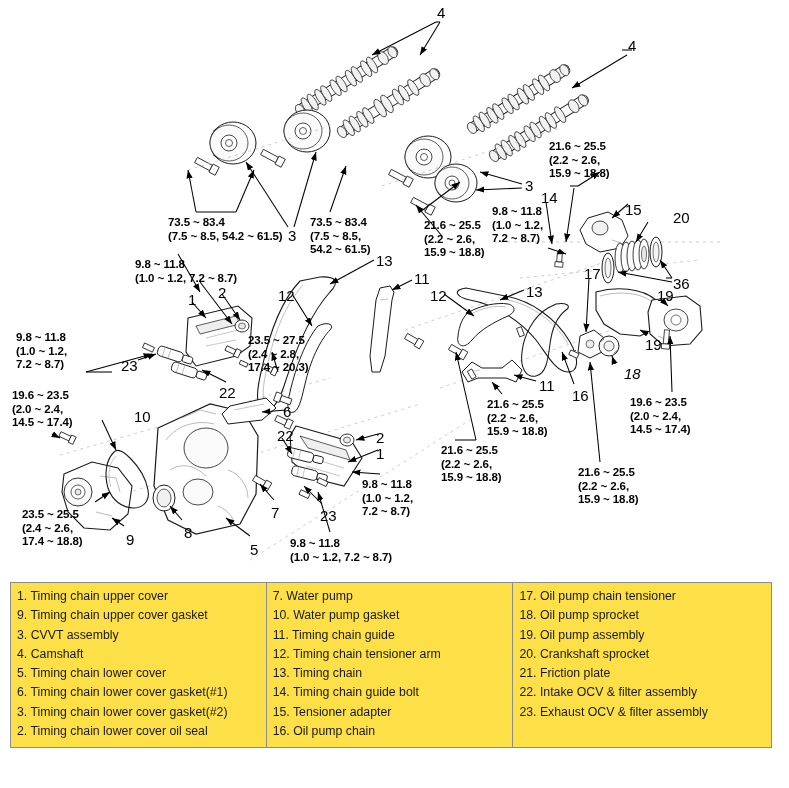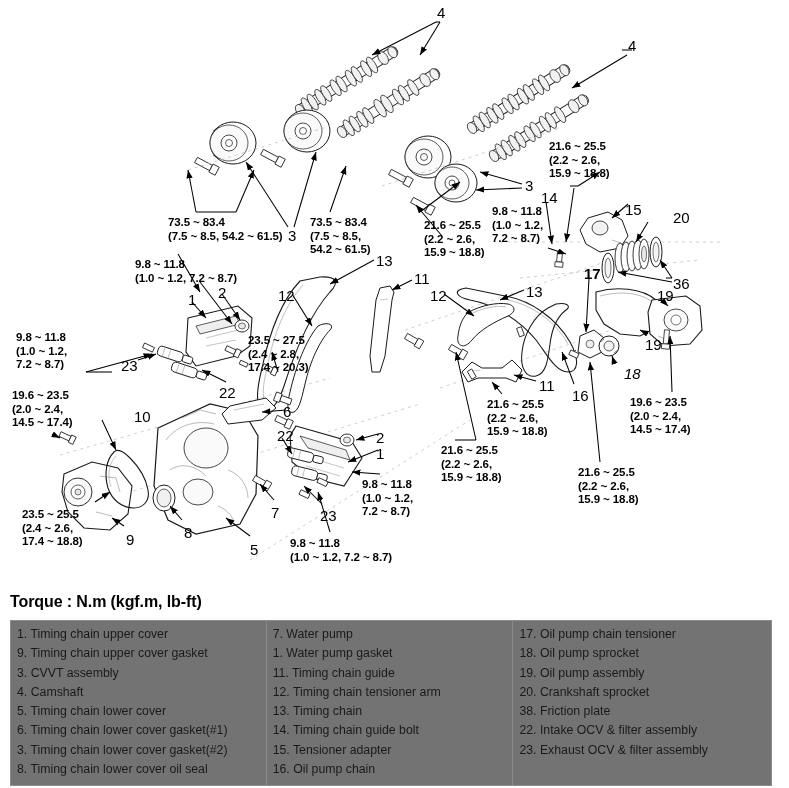--- a/index.html
+++ b/index.html
@@ -21,23 +21,23 @@
     position:absolute;font-size:15px;line-height:15px;font-weight:400;
     white-space:pre;
   }
 
   
   #torque-header{
     position:absolute;left:10px;top:593px;
     font-size:16px;font-weight:bold;letter-spacing:-0.1px;
   }
   #legend-table{
-    position:absolute;left:10px;top:620px;width:762px;
+    position:absolute;left:10px;top:582px;width:762px;
     border:1px solid #8c8c8c;border-collapse:collapse;
-    table-layout:fixed;background:#737373;
+    table-layout:fixed;background:#fde047;
   }
   #legend-table td{
     border:0;padding:0;vertical-align:top;
   }
   #legend-table td.col{
     border-right:1px solid #8c8c8c;padding:4px 0 6px 6px;
   }
   #legend-table td.col.last{border-right:0;}
   .legend-item{
     font-size:12.3px;line-height:19.3px;white-space:nowrap;color:#1a1a1a;
@@ -574,21 +574,21 @@
     </div>
 
   <div id="partnum-layer">
       <div class="partnum" style="left: 437px; top: 5px;">4</div>
       <div class="partnum" style="left: 628px; top: 38px;">4</div>
       <div class="partnum" style="left: 288px; top: 228px;">3</div>
       <div class="partnum" style="left: 525px; top: 178px;">3</div>
       <div class="partnum" style="left: 541px; top: 190px;">14</div>
       <div class="partnum" style="left: 625px; top: 202px;">15</div>
       <div class="partnum" style="left: 641px; top: 210px; margin-left: 32px;">20</div>
-      <div class="partnum" style="left: 584px; top: 266px; font-weight: bold;">17</div>
+      <div class="partnum" style="left: 584px; top: 266px;">17</div>
       <div class="partnum" style="left: 673px; top: 276px;">36</div>
       <div class="partnum" style="left: 657px; top: 288px;">19</div>
       <div class="partnum" style="left: 645px; top: 337px;">19</div>
       <div class="partnum" style="left: 624px; top: 366px; font-style: italic;">18</div>
       <div class="partnum" style="left: 572px; top: 388px;">16</div>
       <div class="partnum" style="left: 376px; top: 253px;">13</div>
       <div class="partnum" style="left: 526px; top: 284px;">13</div>
       <div class="partnum" style="left: 414px; top: 271px;">11</div>
       <div class="partnum" style="left: 539px; top: 378px;">11</div>
       <div class="partnum" style="left: 278px; top: 288px;">12</div>
@@ -617,41 +617,41 @@
       <tr>
     <td class="col" style="width:33.6%">
       <div class="legend-col-body">
             <div class="legend-item">1. Timing chain upper cover</div>
             <div class="legend-item">9. Timing chain upper cover gasket</div>
             <div class="legend-item">3. CVVT assembly</div>
             <div class="legend-item">4. Camshaft</div>
             <div class="legend-item">5. Timing chain lower cover</div>
             <div class="legend-item">6. Timing chain lower cover gasket(#1)</div>
             <div class="legend-item">3. Timing chain lower cover gasket(#2)</div>
-            <div class="legend-item">8. Timing chain lower cover oil seal</div>
+            <div class="legend-item">2. Timing chain lower cover oil seal</div>
           </div>
     </td>
     <td class="col" style="width:32.4%">
       <div class="legend-col-body">
             <div class="legend-item">7. Water pump</div>
-            <div class="legend-item">1. Water pump gasket</div>
+            <div class="legend-item">10. Water pump gasket</div>
             <div class="legend-item">11. Timing chain guide</div>
             <div class="legend-item">12. Timing chain tensioner arm</div>
             <div class="legend-item">13. Timing chain</div>
             <div class="legend-item">14. Timing chain guide bolt</div>
             <div class="legend-item">15. Tensioner adapter</div>
             <div class="legend-item">16. Oil pump chain</div>
           </div>
     </td>
     <td class="col last" style="width:34%">
       <div class="legend-col-body">
             <div class="legend-item">17. Oil pump chain tensioner</div>
             <div class="legend-item">18. Oil pump sprocket</div>
             <div class="legend-item">19. Oil pump assembly</div>
             <div class="legend-item">20. Crankshaft sprocket</div>
-            <div class="legend-item">38. Friction plate</div>
+            <div class="legend-item">21. Friction plate</div>
             <div class="legend-item">22. Intake OCV &amp; filter assembly</div>
             <div class="legend-item">23. Exhaust OCV &amp; filter assembly</div>
           </div>
     </td>
   </tr>
 </tbody>
   </table>
 
 </body></html>

